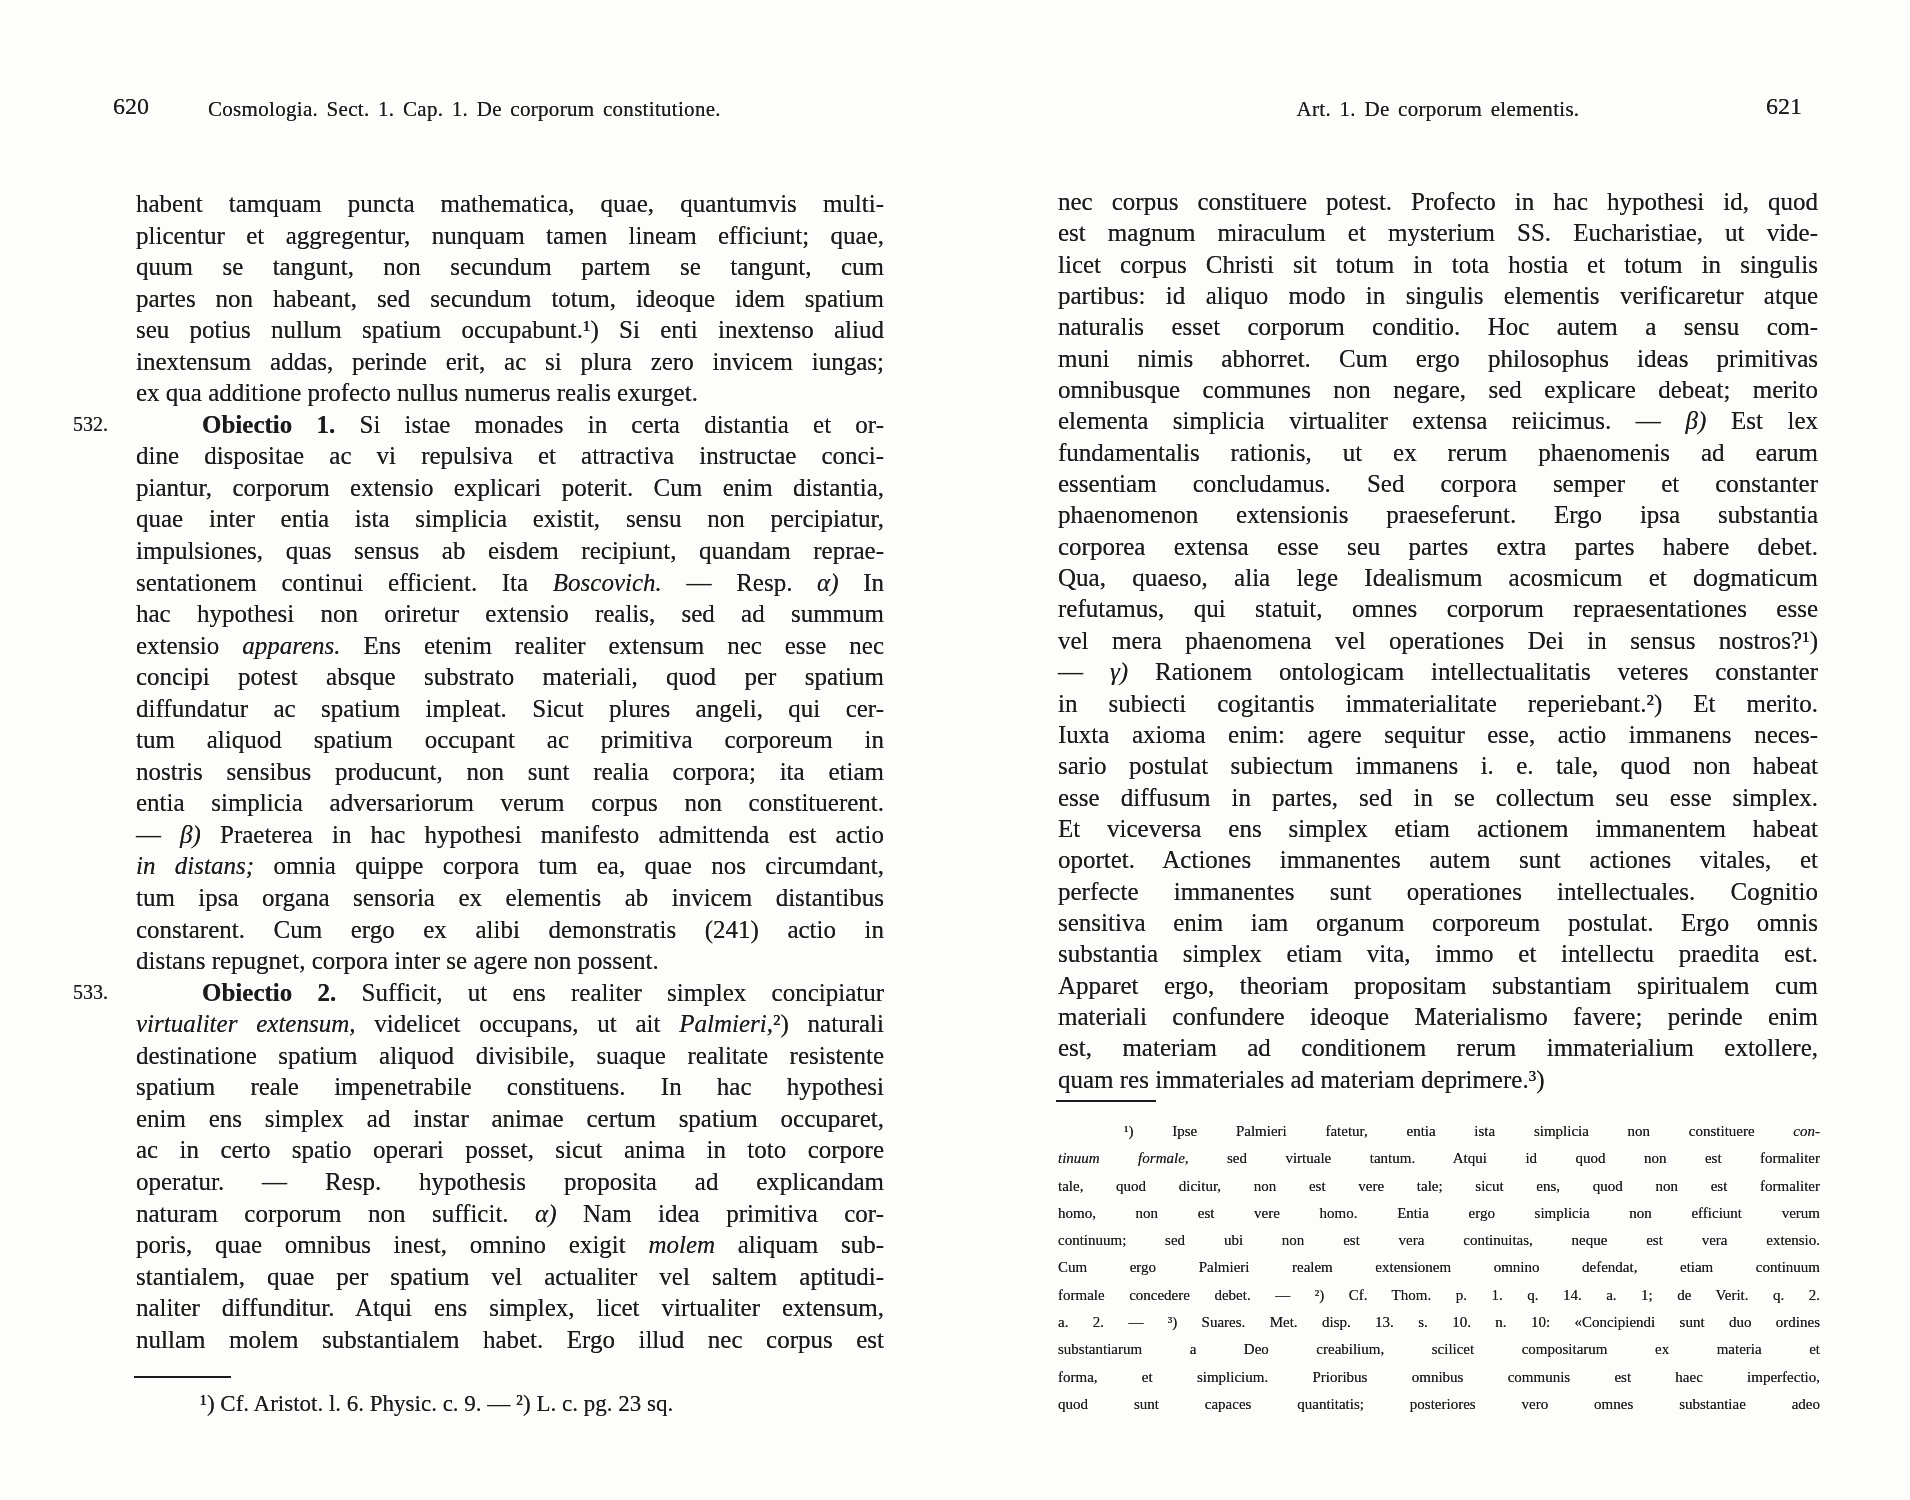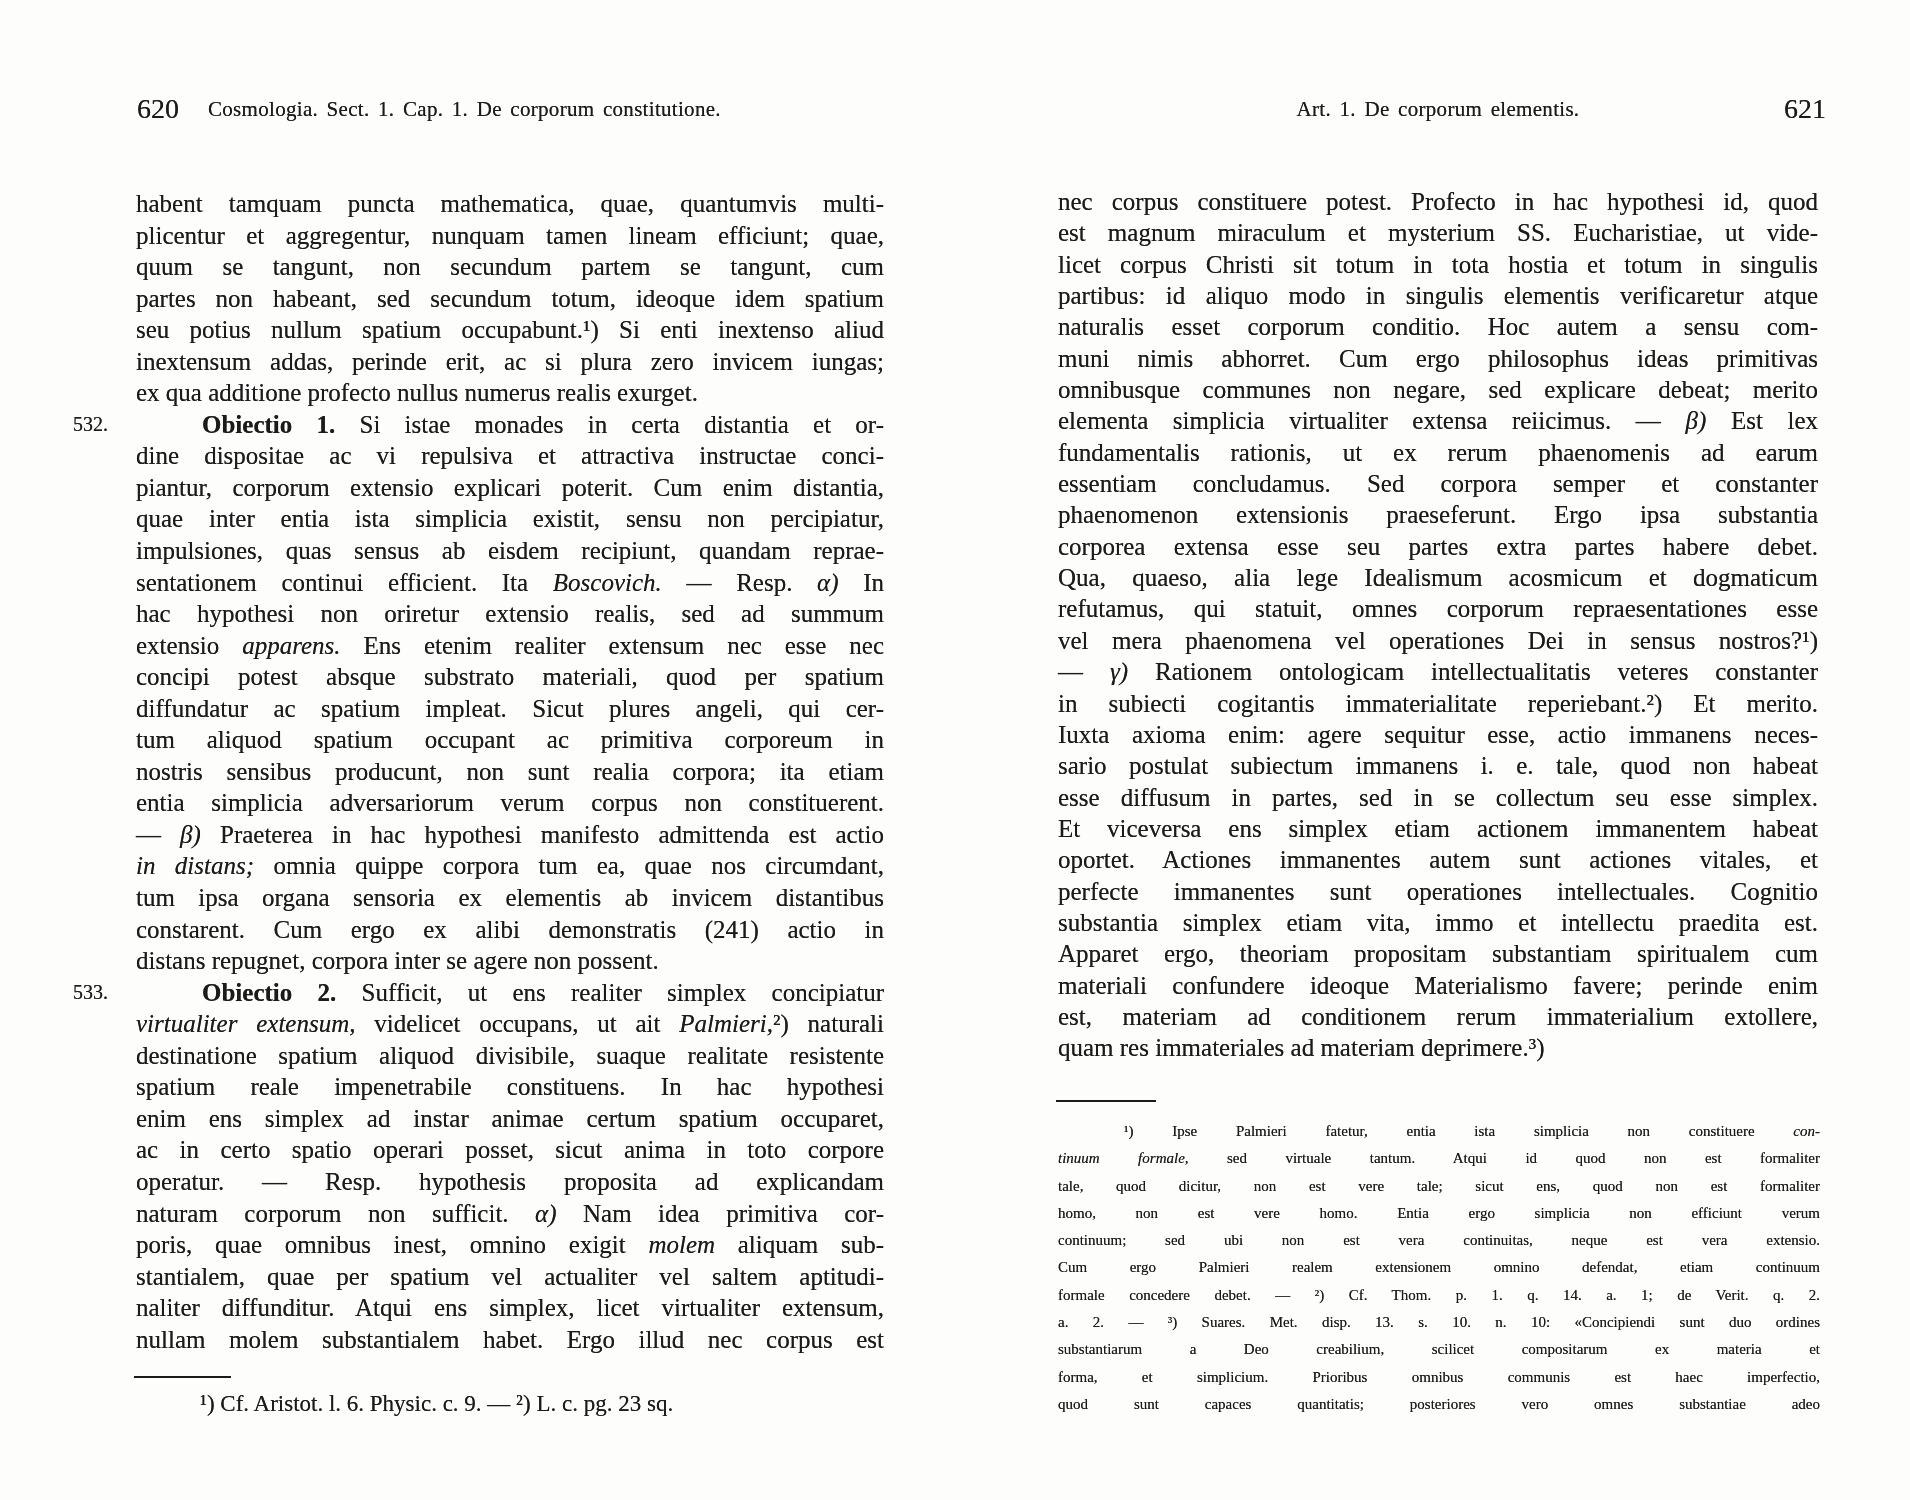--- a/index.html
+++ b/index.html
@@ -8,24 +8,23 @@
     background:#fdfdfc;
     overflow:hidden;
   }
   body{
     font-family:"Liberation Serif","DejaVu Serif",serif;
     color:#1b1b1b;
   }
   .spread{position:absolute;left:0;top:0;width:1910px;height:1500px;}
   .pnum{
     position:absolute;
-    font-size:28px;
+    font-size:24px;
     text-shadow:0 0 0.5px rgba(27,27,27,0.8);
     white-space:nowrap;
-    margin-left:24px;
   }
   #lpnum{left:113px;top:93px;}
   #rpnum{left:1698px;top:93px;width:104px;text-align:right;}
   .rtitle{
     position:absolute;
     font-size:21px;
     letter-spacing:0.3px;
     word-spacing:3px;
     text-shadow:0 0 0.5px rgba(27,27,27,0.8);
     white-space:nowrap;
@@ -135,20 +134,21 @@
         <div class="tl"><span>refutamus, qui statuit, omnes corporum repraesentationes esse</span></div>
         <div class="tl"><span>vel mera phaenomena vel operationes Dei in sensus nostros?¹)</span></div>
         <div class="tl"><span>— </span><span class="it">γ)</span><span> Rationem ontologicam intellectualitatis veteres constanter</span></div>
         <div class="tl"><span>in subiecti cogitantis immaterialitate reperiebant.²) Et merito.</span></div>
         <div class="tl"><span>Iuxta axioma enim: agere sequitur esse, actio immanens neces-</span></div>
         <div class="tl"><span>sario postulat subiectum immanens i. e. tale, quod non habeat</span></div>
         <div class="tl"><span>esse diffusum in partes, sed in se collectum seu esse simplex.</span></div>
         <div class="tl"><span>Et viceversa ens simplex etiam actionem immanentem habeat</span></div>
         <div class="tl"><span>oportet. Actiones immanentes autem sunt actiones vitales, et</span></div>
         <div class="tl"><span>perfecte immanentes sunt operationes intellectuales. Cognitio</span></div>
+        <div class="tl"><span>sensitiva enim iam organum corporeum postulat. Ergo omnis</span></div>
         <div class="tl"><span>substantia simplex etiam vita, immo et intellectu praedita est.</span></div>
         <div class="tl"><span>Apparet ergo, theoriam propositam substantiam spiritualem cum</span></div>
         <div class="tl"><span>materiali confundere ideoque Materialismo favere; perinde enim</span></div>
         <div class="tl"><span>est, materiam ad conditionem rerum immaterialium extollere,</span></div>
         <div class="tl last"><span>quam res immateriales ad materiam deprimere.³)</span></div>
       </div>
     <div class="fnrule" id="rrule"></div>
     <div class="col" id="rfn">
         <div class="tl"><span class="ind"></span><span>¹) Ipse Palmieri fatetur, entia ista simplicia non constituere </span><span class="it">con-</span></div>
         <div class="tl"><span class="it">tinuum formale,</span><span> sed virtuale tantum. Atqui id quod non est formaliter</span></div>

